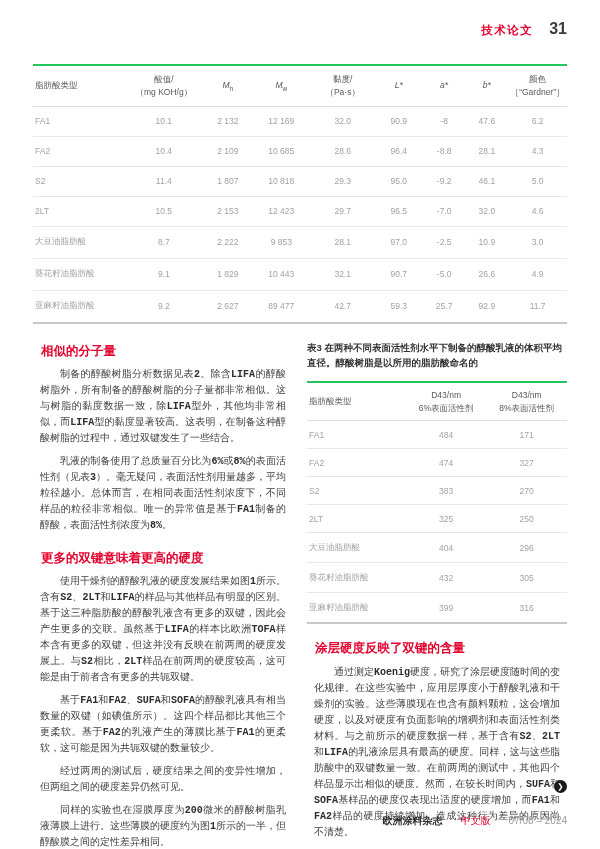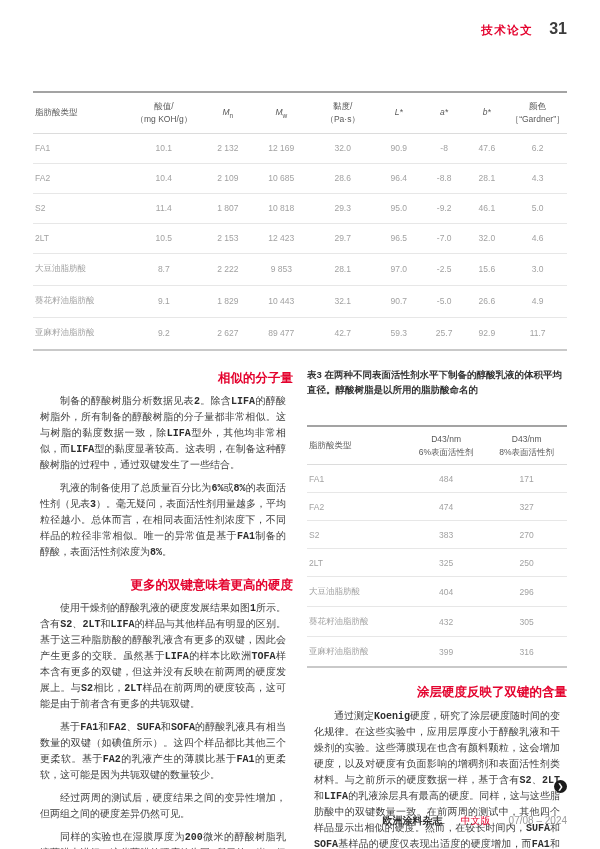--- a/index.html
+++ b/index.html
@@ -7,37 +7,37 @@
     position:relative;width:600px;height:849px;background:#ffffff;overflow:hidden;
     font-family:"Liberation Sans","DejaVu Sans",sans-serif;color:#3e3e3e;
   }
   
   .page-header{position:absolute;top:20px;right:33px;display:flex;align-items:baseline;gap:16px;}
   .section-tag{color:#e4032e;font-weight:bold;font-size:11.5px;letter-spacing:1.5px;}
   .page-num{color:#3c3c3c;font-weight:bold;font-size:16px;}
   
   .content{position:absolute;left:33px;right:33px;top:64px;}
   .t2caption{font-size:9.5px;font-weight:bold;color:#333333;margin:0 0 10px 0;}
-  table.data{width:100%;border-collapse:collapse;border-top:2px solid #a3a3a3;border-bottom:2px solid #c9c9c9;margin-top:27px;}
+  table.data{width:100%;border-collapse:collapse;border-top:2px solid #22c55e;border-bottom:2px solid #c9c9c9;}
   table.data th{
     font-size:8.5px;color:#585858;font-weight:normal;text-align:center;
     padding:7px 2px;line-height:1.5;border-bottom:1px solid #dcdcdc;vertical-align:middle;
   }
   table.data td{
     font-size:8.5px;color:#a2a2a2;text-align:center;padding:9.5px 2px;
     border-bottom:1px solid #e7e7e7;
   }
   table.data tr:last-child td{border-bottom:none;}
   table.data th:first-child,table.data td:first-child{text-align:left;padding-left:2px;}
   table.data i{font-style:italic;}
   table.data sub{font-size:6.5px;}
   
   .cols{display:flex;gap:14px;margin-top:14px;}
   .col{flex:0 0 260px;width:260px;}
-  .sec-heading{color:#e4032e;font-size:12.5px;font-weight:bold;margin:16px 0 8px 8px;line-height:1.3;text-align:right;}
+  .sec-heading{color:#e4032e;font-size:12.5px;font-weight:bold;margin:16px 0 8px 8px;line-height:1.3;}
   .col > .sec-heading:first-child{margin-top:5px;}
   .body-para{
     font-size:10px;line-height:16px;color:#3e3e3e;margin:7px;
     text-align:justify;text-indent:2em;font-family:Liberation Mono, monospace;
   }
   .body-para b{color:#2d2d2d;}
   .t3caption{font-size:9.5px;font-weight:bold;color:#333333;line-height:1.65;margin:2px 0 10px 0;}
   table.t3 th{padding:6px 2px;}
   table.t3 td{padding:8.5px 2px;}
   
@@ -122,21 +122,21 @@
             <td>4.6</td>
           </tr>
           <tr>
             <td>大豆油脂肪酸</td>
             <td>8.7</td>
             <td>2 222</td>
             <td>9 853</td>
             <td>28.1</td>
             <td>97.0</td>
             <td>-2.5</td>
-            <td>15.6</td>
+            <td>10.9</td>
             <td>3.0</td>
           </tr>
           <tr>
             <td>葵花籽油脂肪酸</td>
             <td>9.1</td>
             <td>1 829</td>
             <td>10 443</td>
             <td>32.1</td>
             <td>90.7</td>
             <td>-5.0</td>

